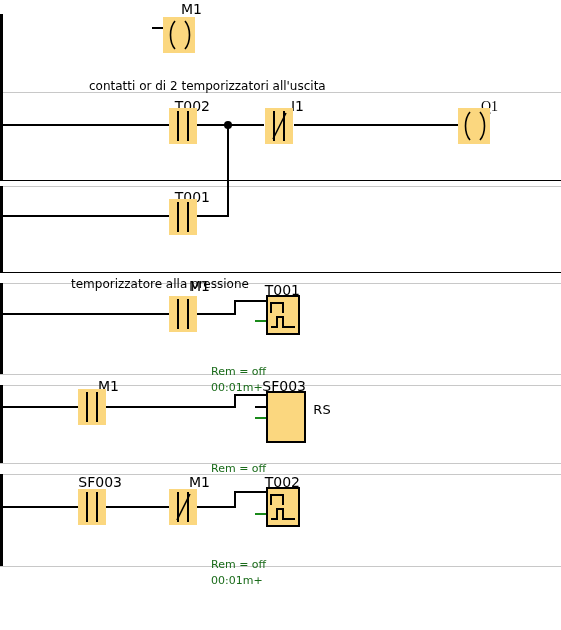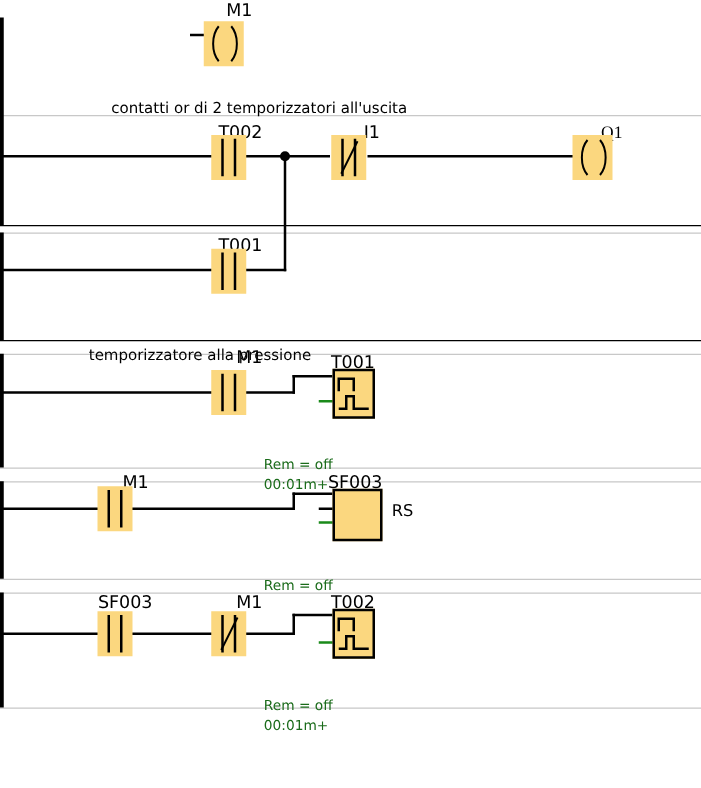--- a/index.html
+++ b/index.html
@@ -236,21 +236,21 @@
       <svg width="28" height="36" viewBox="0 0 28 36">
         <line x1="9" y1="3" x2="9" y2="33" stroke="#000" stroke-width="2"></line>
         <line x1="19" y1="3" x2="19" y2="33" stroke="#000" stroke-width="2"></line>
       </svg>
     </div>
   </div>
 
   <div class="green-wire" style="left:255px; top:417px; width:12px;"></div>
   <div class="el">
     <div class="el-label" style="left:252px; top:381px; width:54px;">SF003</div>
-    <div class="blk-box" style="left:266px; top:391px; width:34px; height:42px;padding-left:36px;">
+    <div class="blk-box" style="left:266px; top:391px; width:34px; height:52px;padding-left:36px;">
       <div class="blk-text" style="top:10px;">RS</div>
     </div>
   </div>
   <div class="green-txt" style="left:211px; top:419px;">Rem = off</div>
 
 
   <div class="wire-h" style="left:2px;   top:506px; width:78px;"></div>
   <div class="wire-h" style="left:105px; top:506px; width:65px;"></div>
   <div class="wire-h" style="left:196px; top:506px; width:40px;"></div>
   <div class="wire-v" style="left:234px; top:491px; height:17px;"></div>

